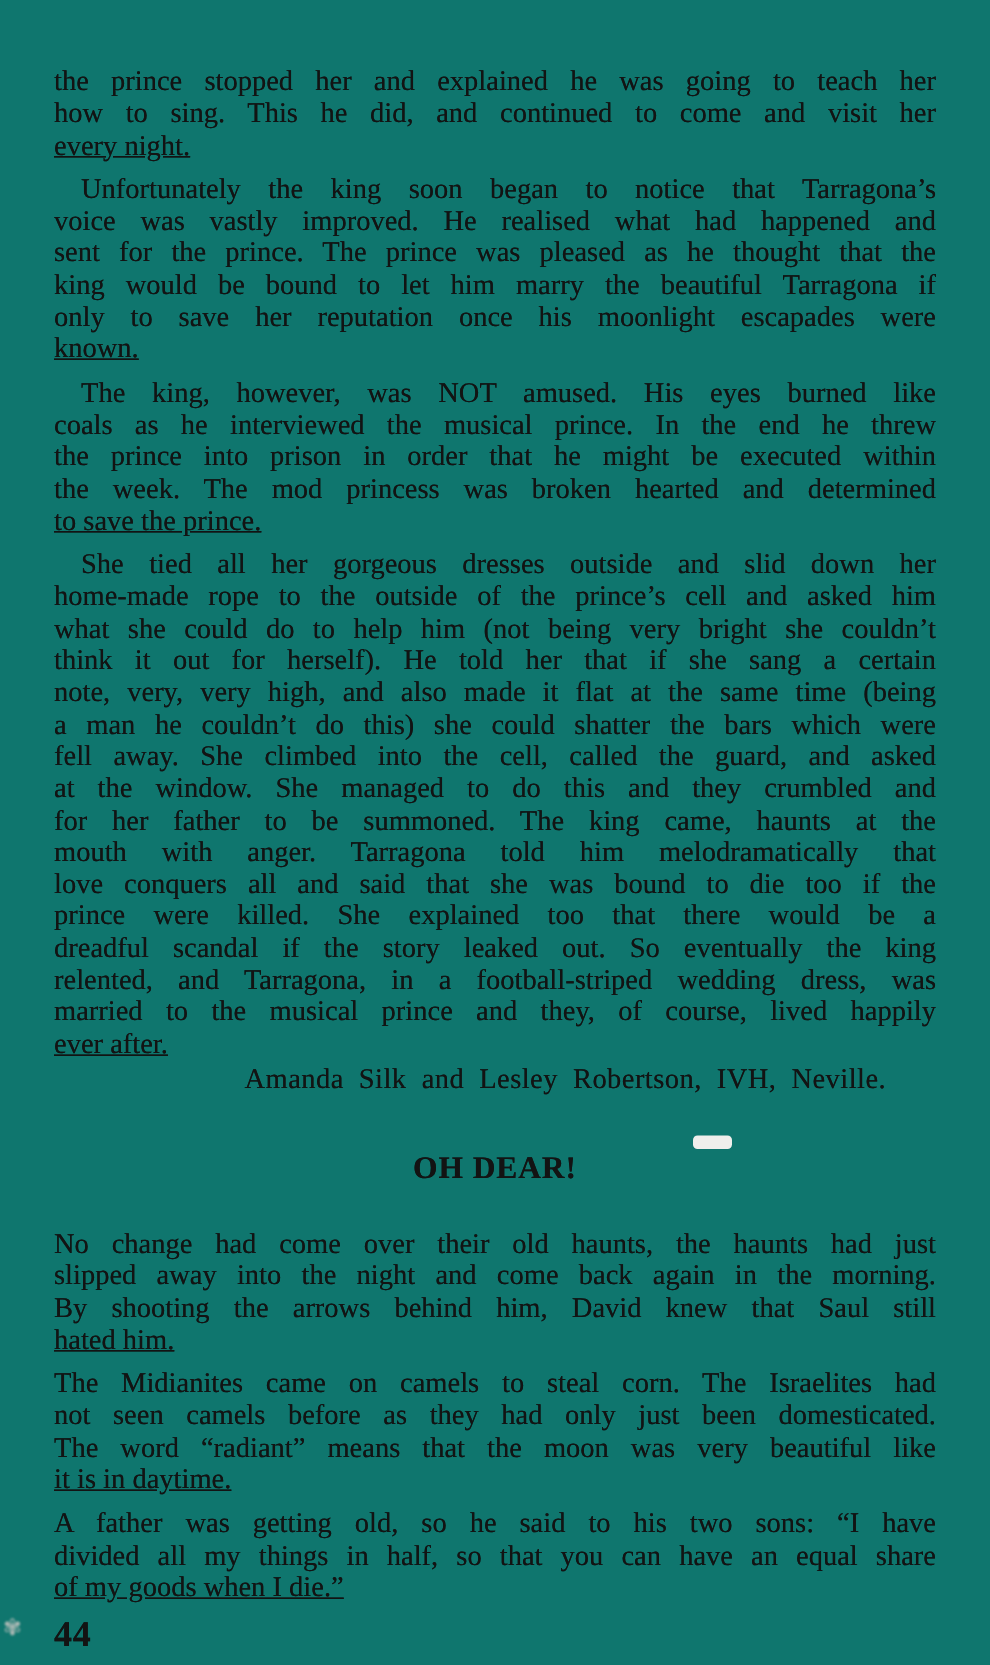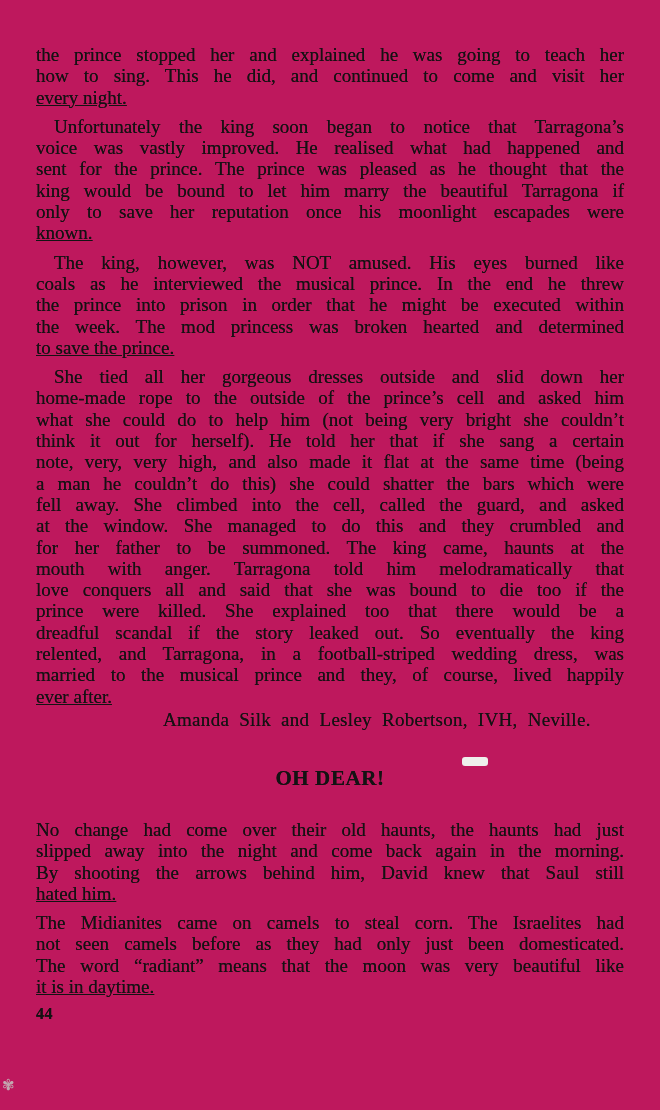--- a/index.html
+++ b/index.html
@@ -4,21 +4,21 @@
 <style>
   html, body {
     margin: 0;
     padding: 0;
     background: #e8e8e6;
   }
   .page {
     position: relative;
     width: 660px;
     height: 1110px;
-    background: #be185d;
+    background: #0f766e;
     overflow: hidden;
     font-family: "Liberation Serif", serif;
     color: #131313;
   }
   .page-content {
     position: absolute;
     left: 36px;
     top: 44px;
     width: 588px;
   }
@@ -56,21 +56,21 @@
     text-align: center;
     font-weight: bold;
     font-size: 21px;
     line-height: 22px;
     letter-spacing: 0.6px;
     text-shadow: 0 0 0.4px rgba(10,10,10,0.8);
   }
   .page-number {
     margin-top: 3px;
     font-weight: bold;
-    font-size: 16px;
+    font-size: 24px;
     letter-spacing: 0.5px;
     text-shadow: 0 0 0.4px rgba(10,10,10,0.8);
   }
   .smudge-flower {
     position: absolute;
     left: 2px;
     top: 1076px;
     font-size: 15px;
     color: #c3c3bf;
     filter: blur(0.6px);
@@ -144,20 +144,25 @@
           <div class="line">slipped away into the night and come back again in the morning.</div>
           <div class="line">By shooting the arrows behind him, David knew that Saul still</div>
           <div class="line last">hated him.</div>
         </div>
         <div class="para">
           <div class="line">The Midianites came on camels to steal corn. The Israelites had</div>
           <div class="line">not seen camels before as they had only just been domesticated.</div>
           <div class="line">The word “radiant” means that the moon was very beautiful like</div>
           <div class="line last">it is in daytime.</div>
         </div>
+        <div class="para">
+          <div class="line">A father was getting old, so he said to his two sons: “I have</div>
+          <div class="line">divided all my things in half, so that you can have an equal share</div>
+          <div class="line last">of my goods when I die.”</div>
+        </div>
       </div>
 
     <div class="page-number">44</div>
   </div>
 
   <div class="smudge-flower">✾</div>
 
   <div class="smudge-faint"></div>
 </div>
 

